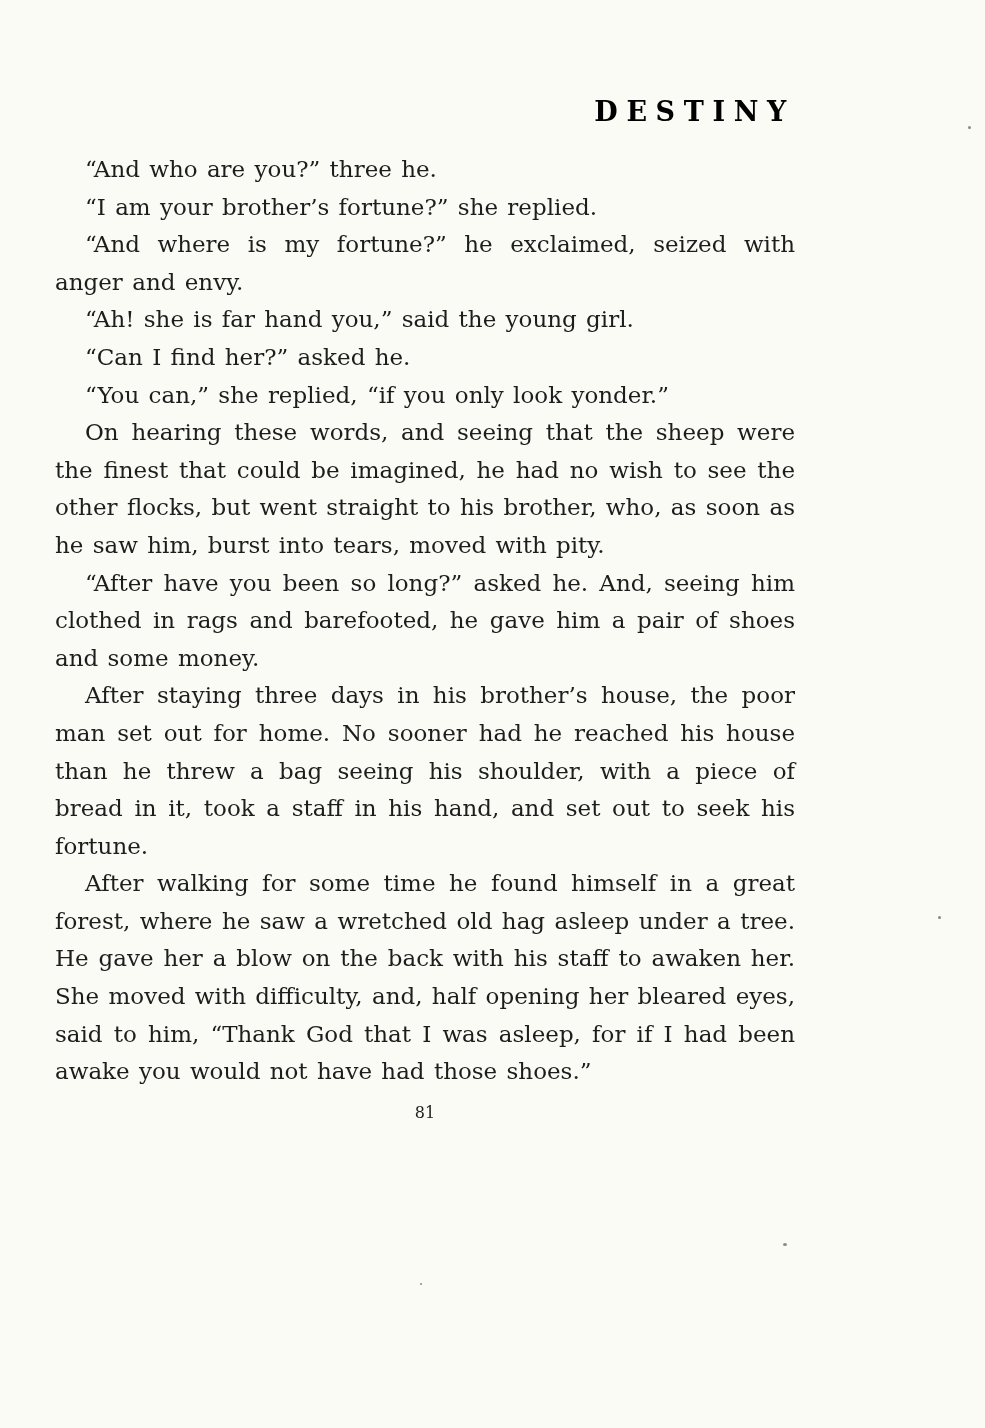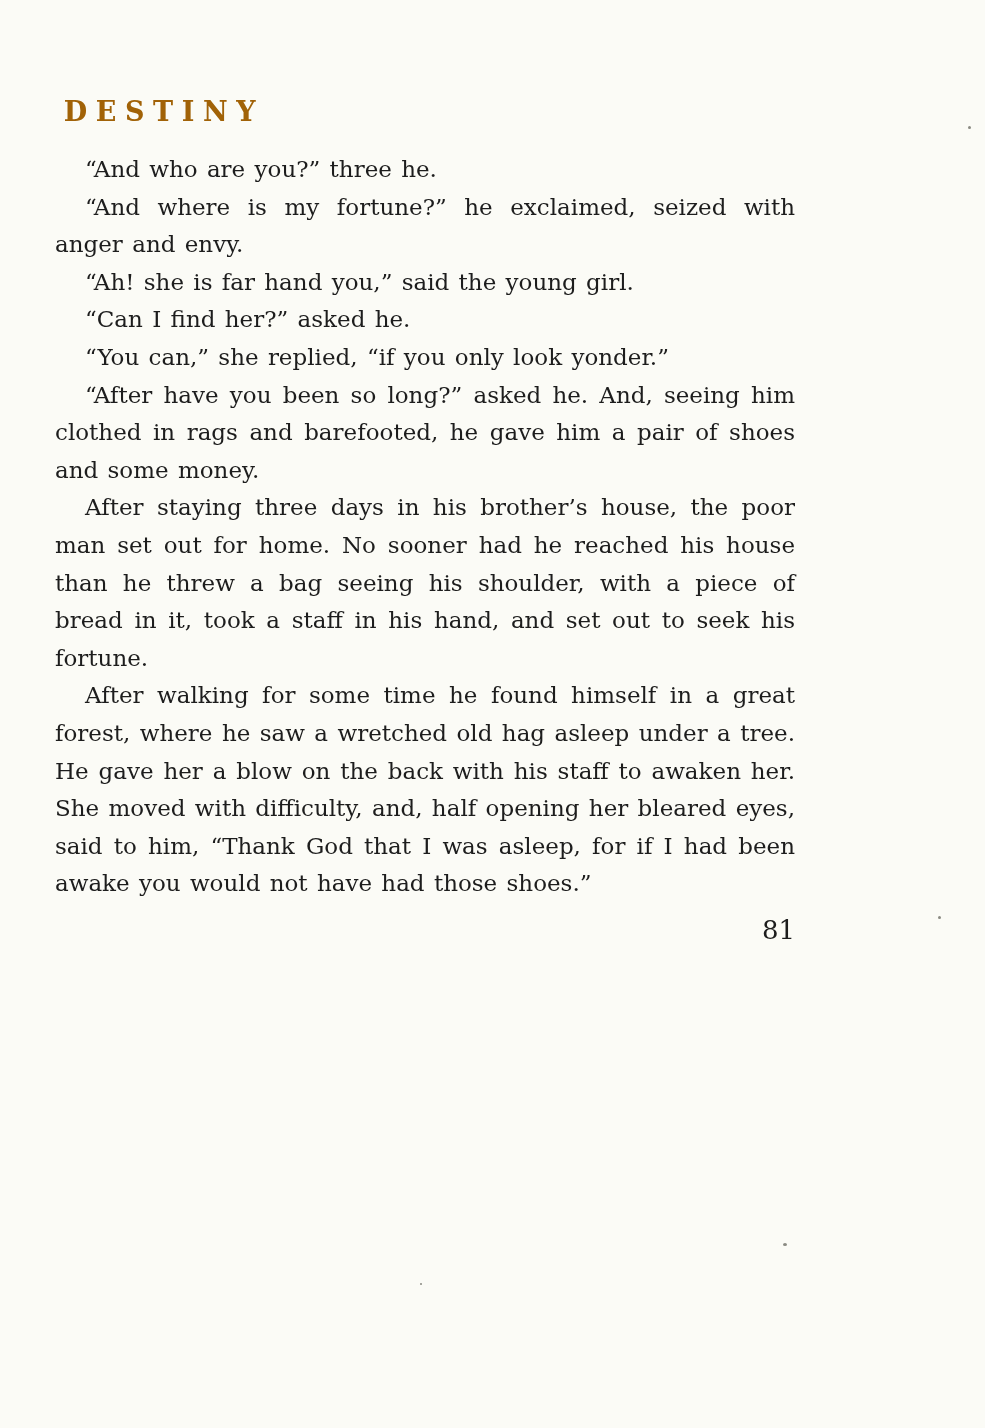--- a/index.html
+++ b/index.html
@@ -17,40 +17,40 @@
     overflow: hidden;
     box-sizing: border-box;
   }
   .text-block {
     position: absolute;
     left: 55px;
     top: 96px;
     width: 740px;
   }
   .book-title {
-    text-align: left;
+    text-align: right;
     font-size: 27px;
     font-weight: bold;
     letter-spacing: 0.32em;
     margin: 0 0 24px 0;
     padding-left: 0.32em; 
-    color: #a16207;
+    color: #000000;
   }
   .body-text p {
     margin: 0;
     font-size: 23px;
     line-height: 37.6px;
     text-align: justify;
     text-indent: 30px;
     word-spacing: 2px;
     color: #1d1d1d;
   }
   .page-number {
-    text-align: right;
-    font-size: 26px;
+    text-align: center;
+    font-size: 16px;
     margin-top: 12px;
     color: #1d1d1d;
   }
   .speck {
     position: absolute;
     background: #8a8a82;
     border-radius: 50%;
   }
   .speck.s1 { left: 968px; top: 126px; width: 3px; height: 3px; }
   .speck.s2 { left: 938px; top: 916px; width: 3px; height: 3px; }
@@ -61,24 +61,26 @@
 <body>
 
 <div class="page">
 
   <div class="text-block">
 
     <h1 class="book-title">DESTINY</h1>
 
     <div class="body-text">
       <p>“And who are you?” three he.</p>
+      <p>“I am your brother’s fortune?” she replied.</p>
       <p>“And where is my fortune?” he exclaimed, seized with anger and envy.</p>
       <p>“Ah! she is far hand you,” said the young girl.</p>
       <p>“Can I find her?” asked he.</p>
       <p>“You can,” she replied, “if you only look yonder.”</p>
+      <p>On hearing these words, and seeing that the sheep were the finest that could be imagined, he had no wish to see the other flocks, but went straight to his brother, who, as soon as he saw him, burst into tears, moved with pity.</p>
       <p>“After have you been so long?” asked he.  And, seeing him clothed in rags and barefooted, he gave him a pair of shoes and some money.</p>
       <p>After staying three days in his brother’s house, the poor man set out for home.  No sooner had he reached his house than he threw a bag seeing his shoulder, with a piece of bread in it, took a staff in his hand, and set out to seek his fortune.</p>
       <p>After walking for some time he found himself in a great forest, where he saw a wretched old hag asleep under a tree.  He gave her a blow on the back with his staff to awaken her.  She moved with difficulty, and, half opening her bleared eyes, said to him, “Thank God that I was asleep, for if I had been awake you would not have had those shoes.”</p>
     </div>
 
     <div class="page-number">81</div>
 
   </div>
 
   <span class="speck s1"></span>

